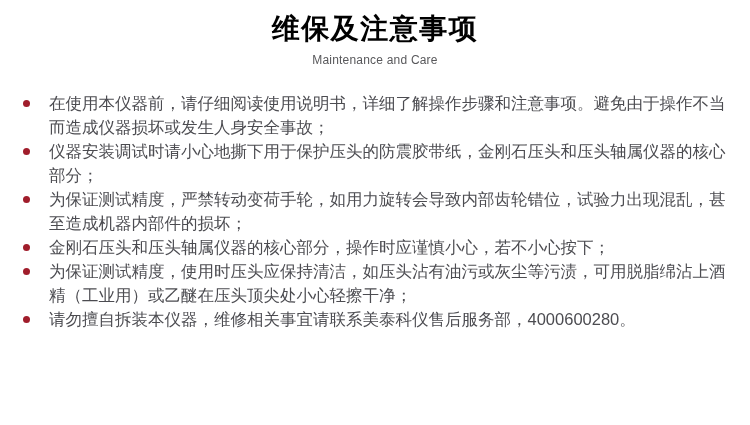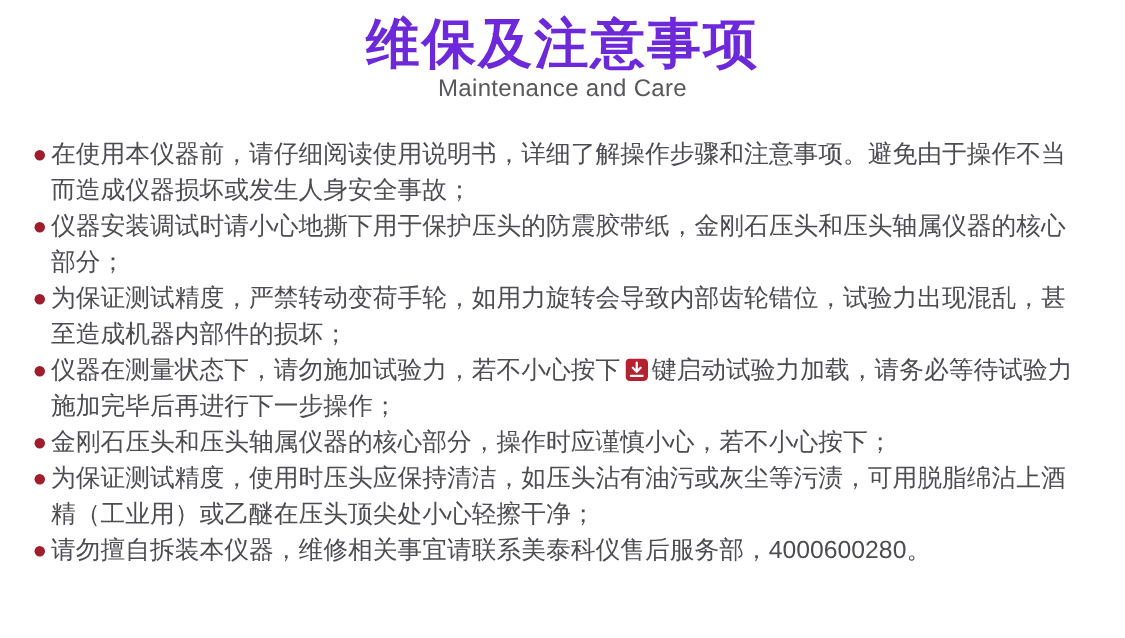--- a/index.html
+++ b/index.html
@@ -3,39 +3,39 @@
 <meta charset="utf-8">
 <style>
   html,body { margin:0; padding:0; background:#ffffff; }
   body {
     width:750px; height:425px; overflow:hidden;
     font-family:"Liberation Sans","DejaVu Sans",sans-serif;
     -webkit-font-smoothing:antialiased;
   }
   .page { width:750px; height:425px; position:relative; }
   .title {
-    text-align:center; color:#6d28d9; font-size:36px; font-weight:bold;
+    text-align:center; color:#000000; font-size:28px; font-weight:bold;
     letter-spacing:1.5px; padding-top:13px; line-height:32px;
   }
   .subtitle {
-    text-align:center; color:#58585b; font-size:16px; line-height:20px;
+    text-align:center; color:#58585b; font-size:12px; line-height:20px;
     margin-top:5px; letter-spacing:0.2px;
   }
   ul.notices {
     list-style:none; margin:21px 0 0 0; padding:0 20px 0 20px;
   }
   ul.notices li {
     display:flex; align-items:flex-start;
     color:#4c4c51; font-size:16.5px; line-height:24px;
   }
   .dot {
     width:7px; height:7px; border-radius:50%; background:#a01d2b;
     margin:9px 0 0 3px; flex:0 0 auto;
   }
-  .txt { margin-left:4px; width:684px; }
+  .txt { margin-left:19px; width:684px; }
   .key-icon {
     display:inline-block; width:15px; height:15px;
     vertical-align:-2px; margin:0 3px;
   }
 </style>
 </head>
 <body>
 
 <div class="page">
 
@@ -52,29 +52,20 @@
     <li>
       <span class="dot"></span>
       <div class="txt">仪器安装调试时请小心地撕下用于保护压头的防震胶带纸，金刚石压头和压头轴属仪器的核心部分；</div>
     </li>
 
     <li>
       <span class="dot"></span>
       <div class="txt">为保证测试精度，严禁转动变荷手轮，如用力旋转会导致内部齿轮错位，试验力出现混乱，甚至造成机器内部件的损坏；</div>
     </li>
 
-    <li>
-      <span class="dot"></span>
-      <div class="txt"><span>仪器在测量状态下，请勿施加试验力，若不小心按下</span><svg class="key-icon" viewBox="0 0 15 15" xmlns="http://www.w3.org/2000/svg">
-            <rect x="0" y="0" width="15" height="15" rx="3" fill="#b5222f"></rect>
-            <path d="M7.5 2.8 L7.5 8.2" stroke="#ffffff" stroke-width="1.5" fill="none" stroke-linecap="round"></path>
-            <path d="M4.9 6.2 L7.5 8.8 L10.1 6.2" stroke="#ffffff" stroke-width="1.5" fill="none" stroke-linecap="round" stroke-linejoin="round"></path>
-            <path d="M3.6 11.6 L11.4 11.6" stroke="#ffffff" stroke-width="1.5" fill="none" stroke-linecap="round"></path>
-          </svg><span>键启动试验力加载，请务必等待试验力施加完毕后再进行下一步操作；</span></div>
-    </li>
 
     <li>
       <span class="dot"></span>
       <div class="txt">金刚石压头和压头轴属仪器的核心部分，操作时应谨慎小心，若不小心按下；</div>
     </li>
 
     <li>
       <span class="dot"></span>
       <div class="txt">为保证测试精度，使用时压头应保持清洁，如压头沾有油污或灰尘等污渍，可用脱脂绵沾上酒精（工业用）或乙醚在压头顶尖处小心轻擦干净；</div>
     </li>

